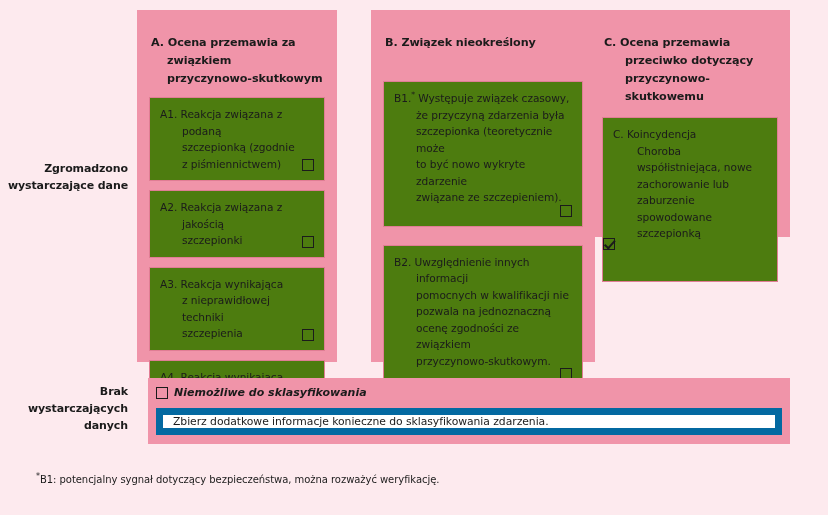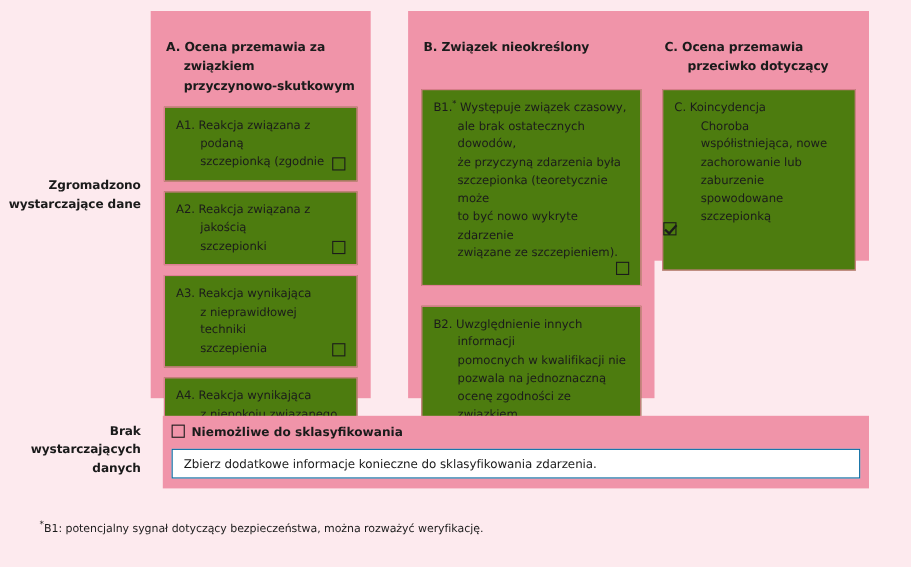--- a/index.html
+++ b/index.html
@@ -128,31 +128,32 @@
     background: #f094a9;
   }
   #unclassifiable-row {
     position: absolute;
     left: 8px;
     top: 8px;
     font-weight: bold;
     font-size: 11px;
     line-height: 14px;
     display: flex;
-    align-items: flex-start;
+    align-items: center;
     gap: 6px;
+    font-style: italic;
   }
   #collect-info-field {
     position: absolute;
     left: 8px;
     top: 30px;
     right: 8px;
     height: 27px;
     background: #ffffff;
-    border: 1px solid #0369a1;
+    border: 7px solid #0369a1;
     box-sizing: border-box;
     display: flex;
     align-items: center;
     padding-left: 10px;
     font-size: 10.8px;
     color: #1b1b1b;
     letter-spacing: -0.05px;
   }
 
   
@@ -202,20 +203,21 @@
       </span>
     </div>
 
     <div class="cards">
 
       <div class="card">
         <div class="card-body">
           <span>A1.</span>
           <span>Reakcja związana z podaną</span>
           <span class="cont">szczepionką (zgodnie</span>
+          <span class="cont">z piśmiennictwem)</span>
         </div>
         <span class="cbox cbox-right"></span>
       </div>
 
       <div class="card">
         <div class="card-body">
           <span>A2.</span>
           <span>Reakcja związana z jakością</span>
           <span class="cont">szczepionki</span>
         </div>
@@ -252,21 +254,20 @@
         <span>Związek nieokreślony</span>
       </span>
     </div>
 
     <div class="cards" style="padding-top:29px;">
 
       <div class="card" style="padding-bottom:20px;">
         <div class="card-body">
           <span>B1.</span><span class="sup-star">*</span>
           <span>Występuje związek czasowy,</span>
-          <span class="cont">ale brak ostatecznych dowodów,</span>
           <span class="cont">że przyczyną zdarzenia była</span>
           <span class="cont">szczepionka (teoretycznie może</span>
           <span class="cont">to być nowo wykryte zdarzenie</span>
           <span class="cont">związane ze szczepieniem).</span>
         </div>
         <span class="cbox cbox-right"></span>
       </div>
 
       <div class="card" style="margin-top:18px;padding-bottom:20px;">
         <div class="card-body">
@@ -285,20 +286,23 @@
 
   <div class="panel" id="panel-c">
     <div class="panel-head">
       <span class="hang wide">
         <span>C.</span>
         <span>Ocena przemawia</span>
       </span>
       <span style="padding-left:21px;display:block;">
         <span>przeciwko dotyczący</span>
       </span>
+      <span style="padding-left:21px;display:block;">
+        <span>przyczynowo-skutkowemu</span>
+      </span>
     </div>
 
     <div class="cards" style="padding-top:11px;">
       <div class="card" style="padding-bottom:20px;">
         <div class="card-body">
           <span>C.</span>
           <span>Koincydencja</span>
           <span class="cont">Choroba współistniejąca, nowe</span>
           <span class="cont">zachorowanie lub zaburzenie</span>
           <span class="cont">spowodowane szczepionką</span>

